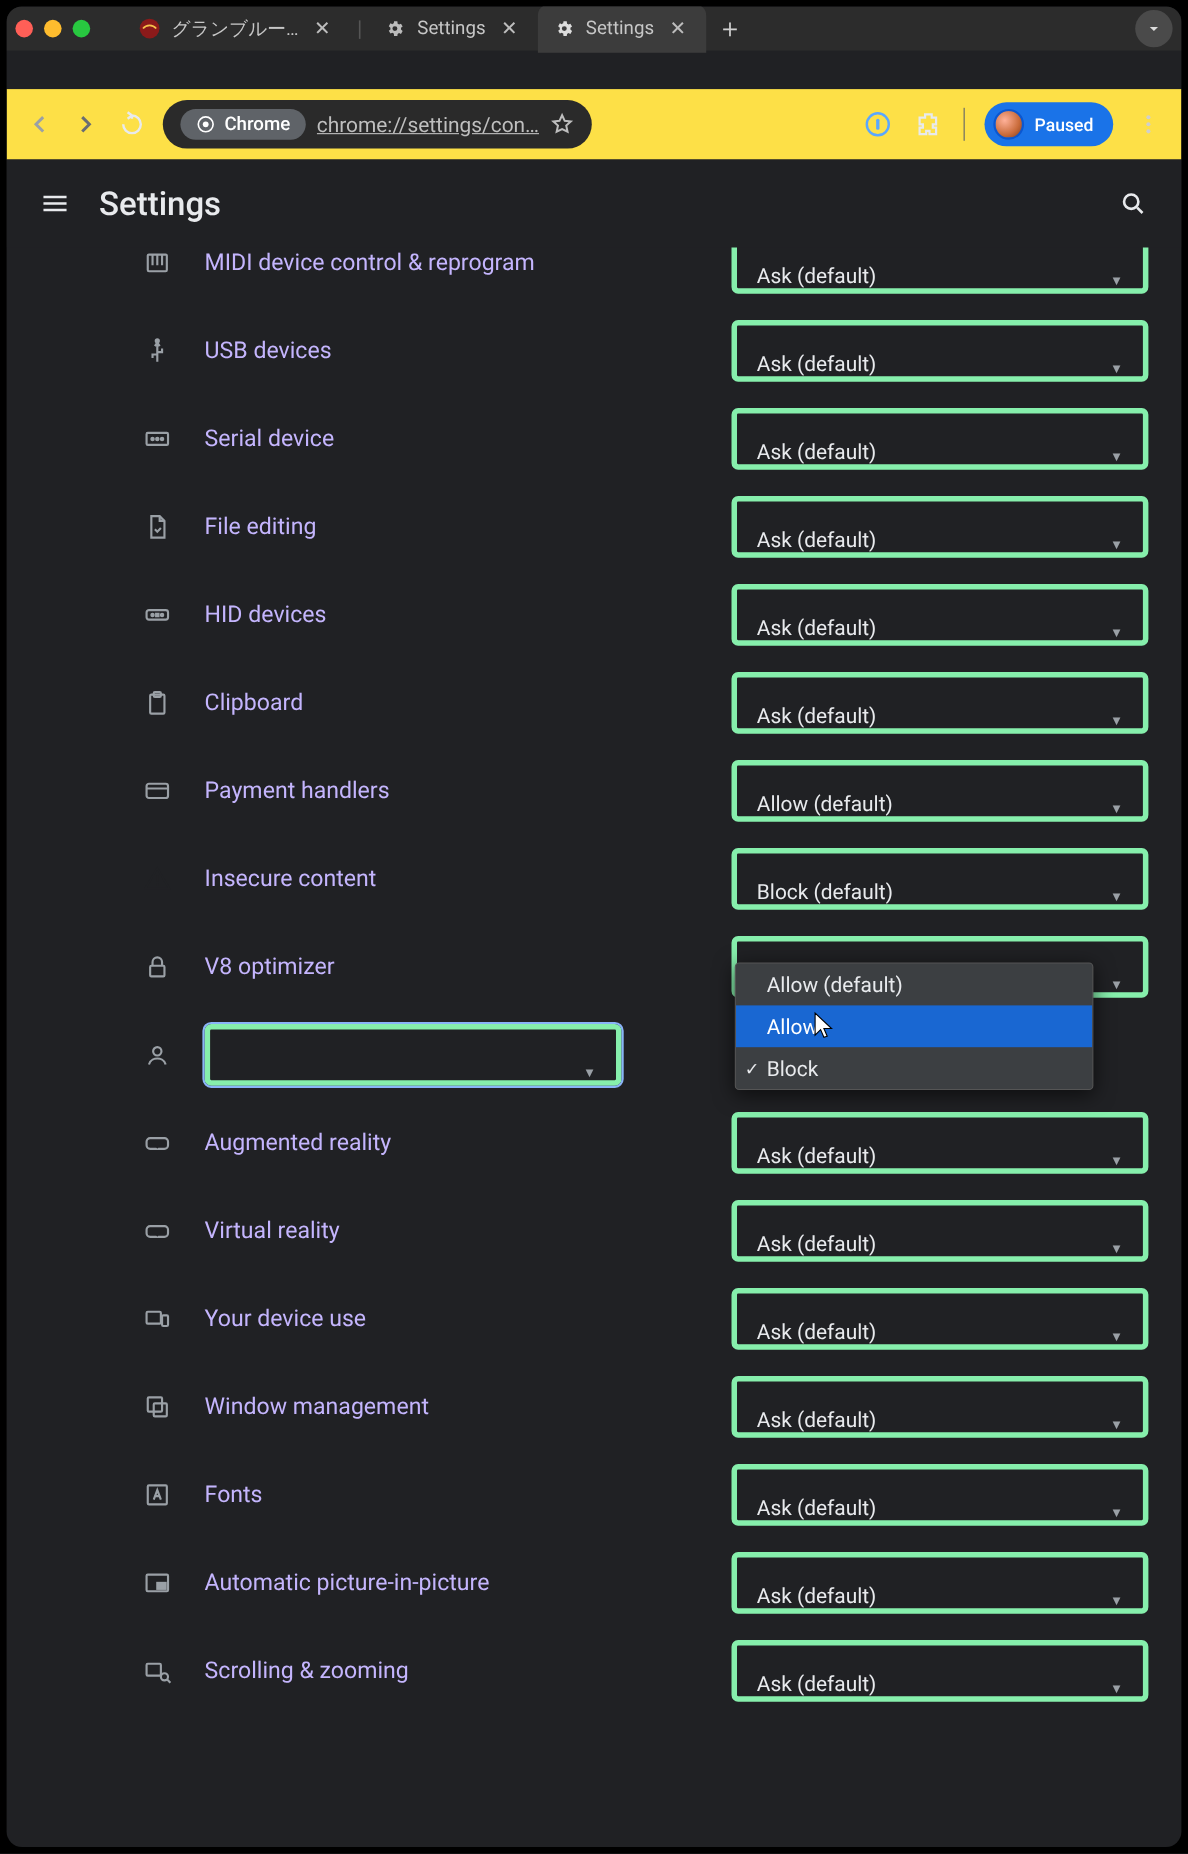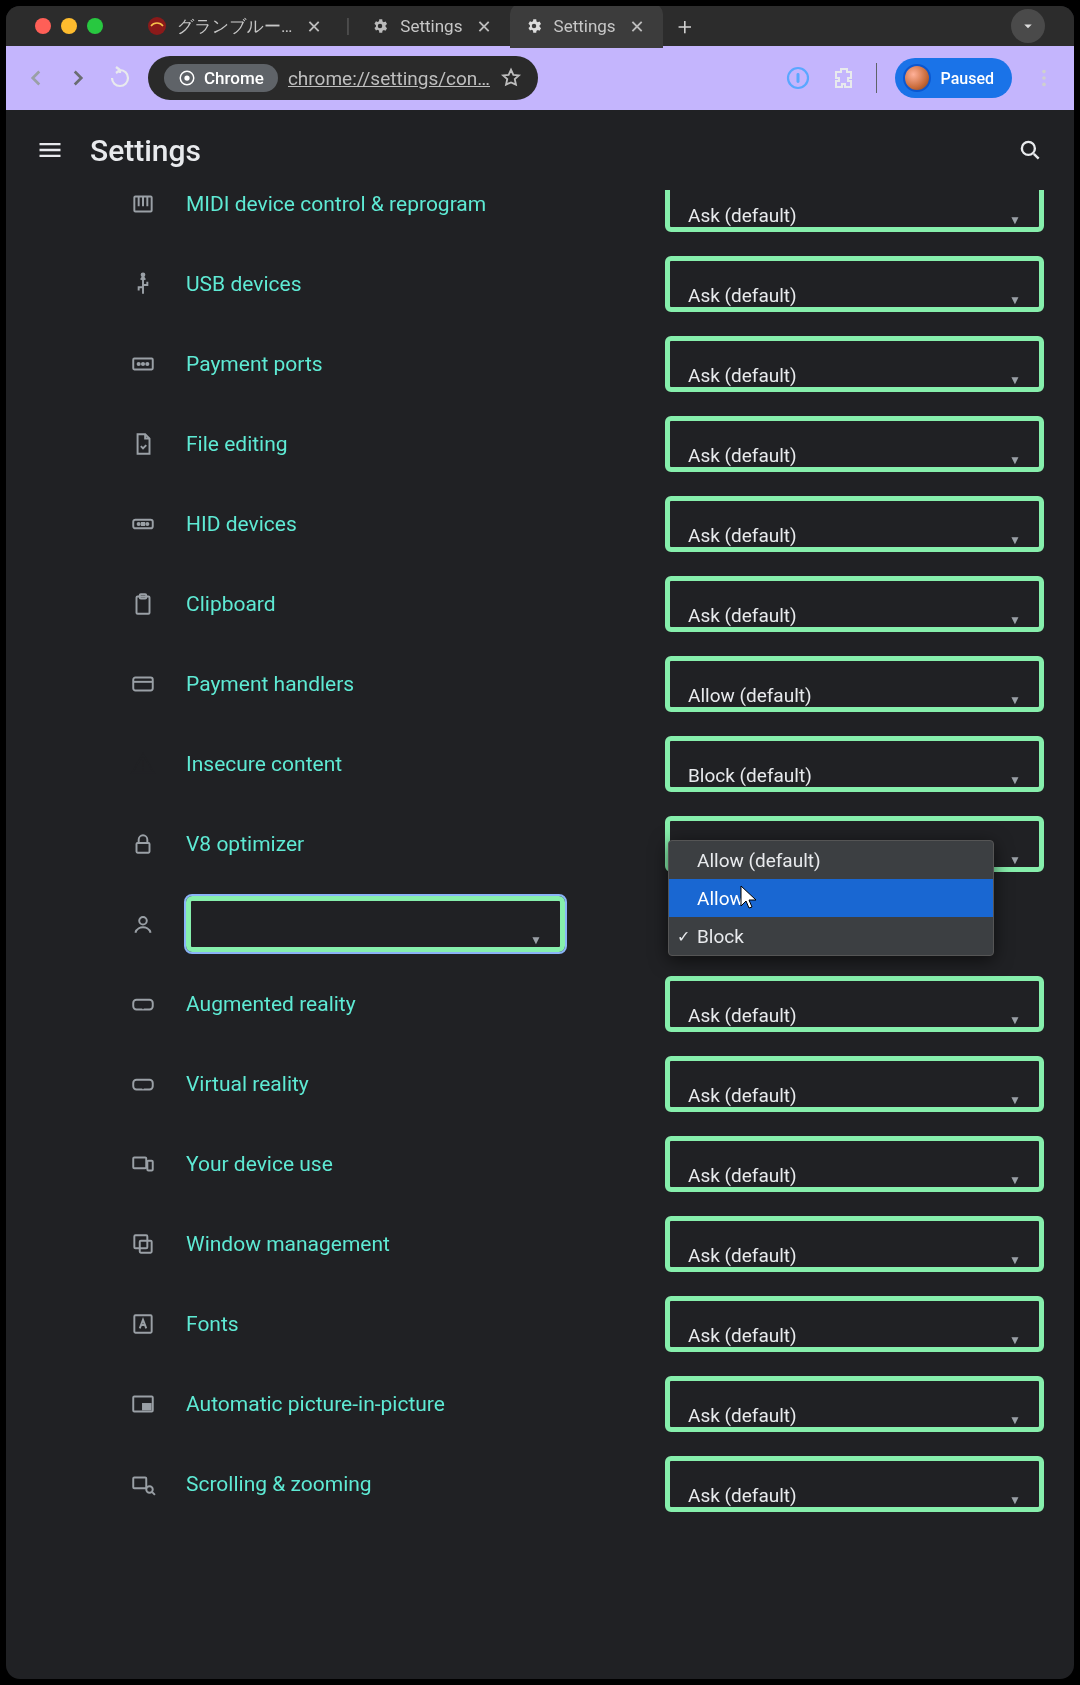--- a/index.html
+++ b/index.html
@@ -16,21 +16,21 @@
     background: #202124;
     border-radius: 14px;
     overflow: hidden;
     display: flex; flex-direction: column;
   }
   
   .titlebar {
     height: 40px;
     background: #2c2c2c;
     display: flex; align-items: center;
-    padding: 0 29px;
+    padding: 0 8px;
     gap: 10px;
   }
   .traffic { display: flex; gap: 10px; margin-right: 20px; }
   .dot { width: 16px; height: 16px; border-radius: 50%; }
   .dot.red { background: #ff5f57; }
   .dot.yellow { background: #febc2e; }
   .dot.green { background: #28c840; }
   .tabstrip { display: flex; align-items: center; flex: 1; gap: 0; height: 100%; }
   .tab {
     display: flex; align-items: center; gap: 10px;
@@ -41,22 +41,22 @@
   }
   .tab.active { background: #3c3c3c; }
   .tab .favicon { width: 20px; height: 20px; display:flex; align-items:center; justify-content:center; }
   .tab .close { color: #bdbdbd; font-size: 18px; padding: 2px 4px; cursor:pointer; }
   .tab-sep { color: #555; padding: 0 6px; font-size: 20px; }
   .newtab { color: #cfcfcf; font-size: 24px; padding: 0 10px; cursor:pointer; }
   .chev { margin-left:auto; width:34px; height:34px; border-radius:50%; background:#4a4a4a; display:flex; align-items:center; justify-content:center; color:#ddd; }
 
   
   .toolbar {
-    height: 64px; background: #c4b5fd;
-    display: flex; align-items: center; padding: 0 16px; gap: 14px;
+    height: 64px; background: #fde047;
+    display: flex; align-items: center; padding: 0 16px; gap: 14px; margin-top: 35px;
   }
   .nav-btn { color: #9aa0a6; }
   .nav-btn.enabled { color: #e8eaed; }
   .icon-btn { width: 28px; height: 28px; display:flex; align-items:center; justify-content:center; cursor:pointer; }
   .addr {
     flex: 0 1 auto;
     background: #2a2a2a; border-radius: 24px;
     height: 44px; display:flex; align-items:center; gap:10px; padding: 0 16px;
     color: #ccc; font-size: 19px;
   }
@@ -117,21 +117,21 @@
 
   
   .cursor {
     position:absolute; width:22px; height:28px; z-index:100;
     pointer-events:none;
   }
 
   .row-group { padding-left: 92px; }
   .perm-row { display:flex; align-items:center; height:80px; }
   .perm-icon { width:30px; display:flex; justify-content:center; color:#9aa0a6; margin-right:28px; }
-  .perm-label { flex:1; font-size:21px; color:#5eead4; }
+  .perm-label { flex:1; font-size:21px; color:#c4b5fd; }
 
   svg { display:block; }
 </style>
 </head>
 <body>
 
 <div class="window">
 
   <div class="titlebar">
     <div class="traffic">
@@ -287,21 +287,21 @@
         </div>
         <div class="perm-row">
     <div class="perm-icon">
             <svg width="26" height="26" viewBox="0 0 24 24" fill="none" stroke="#9aa0a6" stroke-width="1.8">
               <rect x="3" y="7" width="18" height="10" rx="1"></rect>
               <circle cx="8" cy="12" r="1" fill="#9aa0a6"></circle>
               <circle cx="12" cy="12" r="1" fill="#9aa0a6"></circle>
               <circle cx="16" cy="12" r="1" fill="#9aa0a6"></circle>
             </svg>
           </div>
-    <div class="perm-label">Payment ports</div>
+    <div class="perm-label">Serial device</div>
     <div class="select">
       <span>Ask (default)</span>
       <span class="caret">▼</span>
     </div>
         </div>
         <div class="perm-row">
     <div class="perm-icon">
             <svg width="26" height="26" viewBox="0 0 24 24" fill="none" stroke="#9aa0a6" stroke-width="1.8">
               <path d="M7 3h7l4 4v14H7z"></path>
               <path d="M14 3v4h4"></path>

